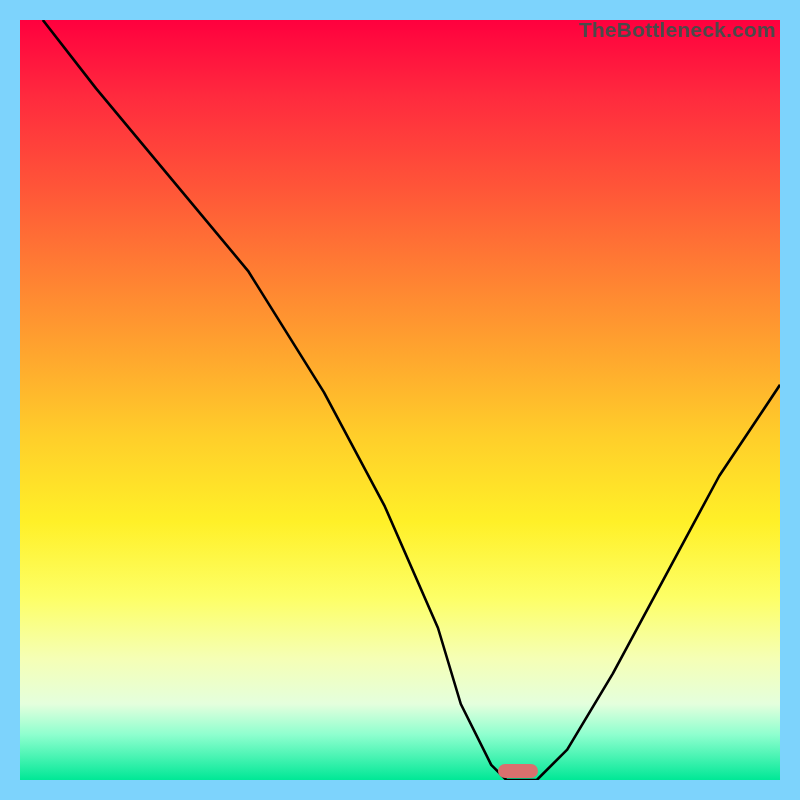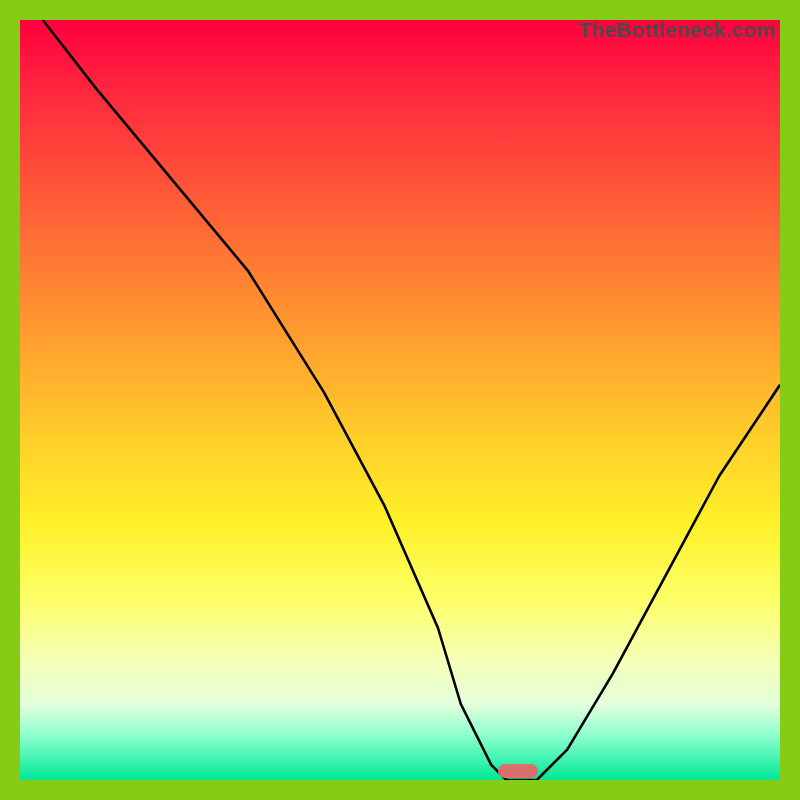--- a/index.html
+++ b/index.html
@@ -1,17 +1,17 @@
 <!DOCTYPE html>
 <html><head>
 <meta charset="utf-8">
 <style>
 *{margin:0;padding:0;box-sizing:border-box}
 html,body{width:800px;height:800px;overflow:hidden;background:#000}
-.frame{position:relative;width:800px;height:800px;background:#84cc16}
+.frame{position:relative;width:800px;height:800px;background:#7dd3fc}
 .plot{position:absolute;left:20px;top:20px;width:760px;height:760px}
 .bg{position:absolute;inset:0;background:linear-gradient(to bottom,
 #ff003e 0%,
 #ff2a3e 10%,
 #ff5538 22%,
 #ff7e33 33%,
 #ffa62e 44%,
 #ffcf2a 55%,
 #fff028 66%,
 #fdff66 76%,

